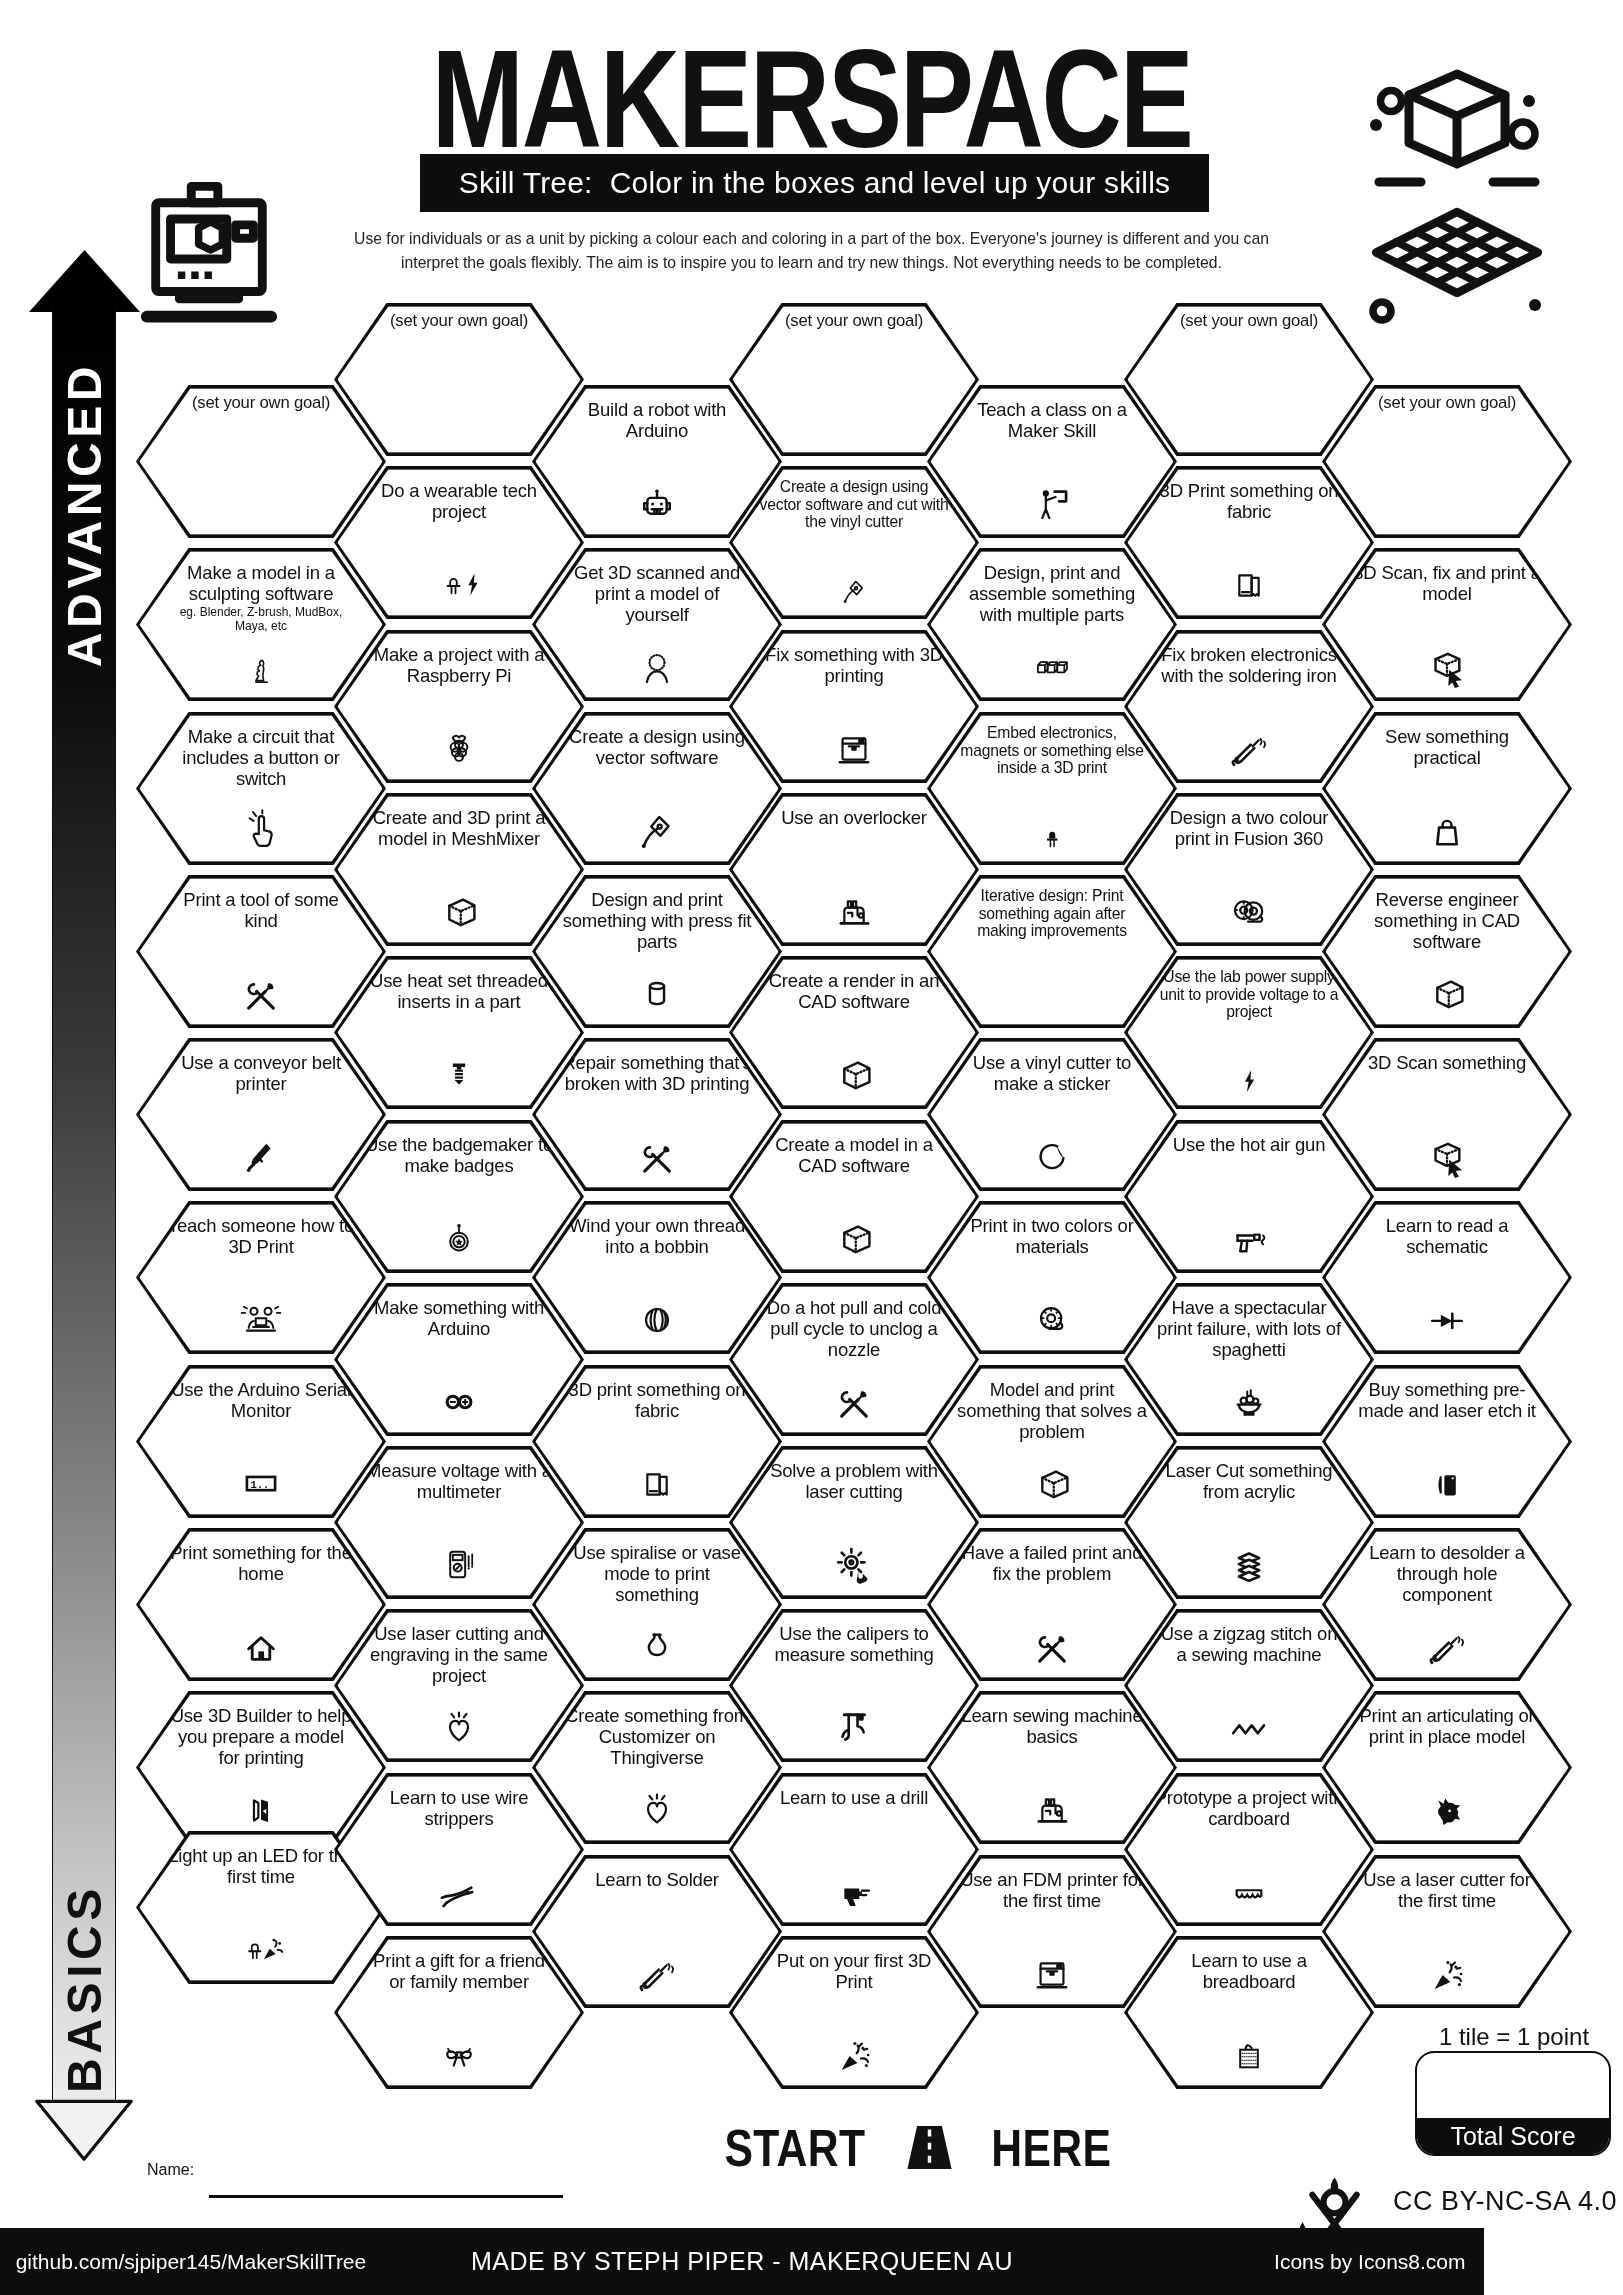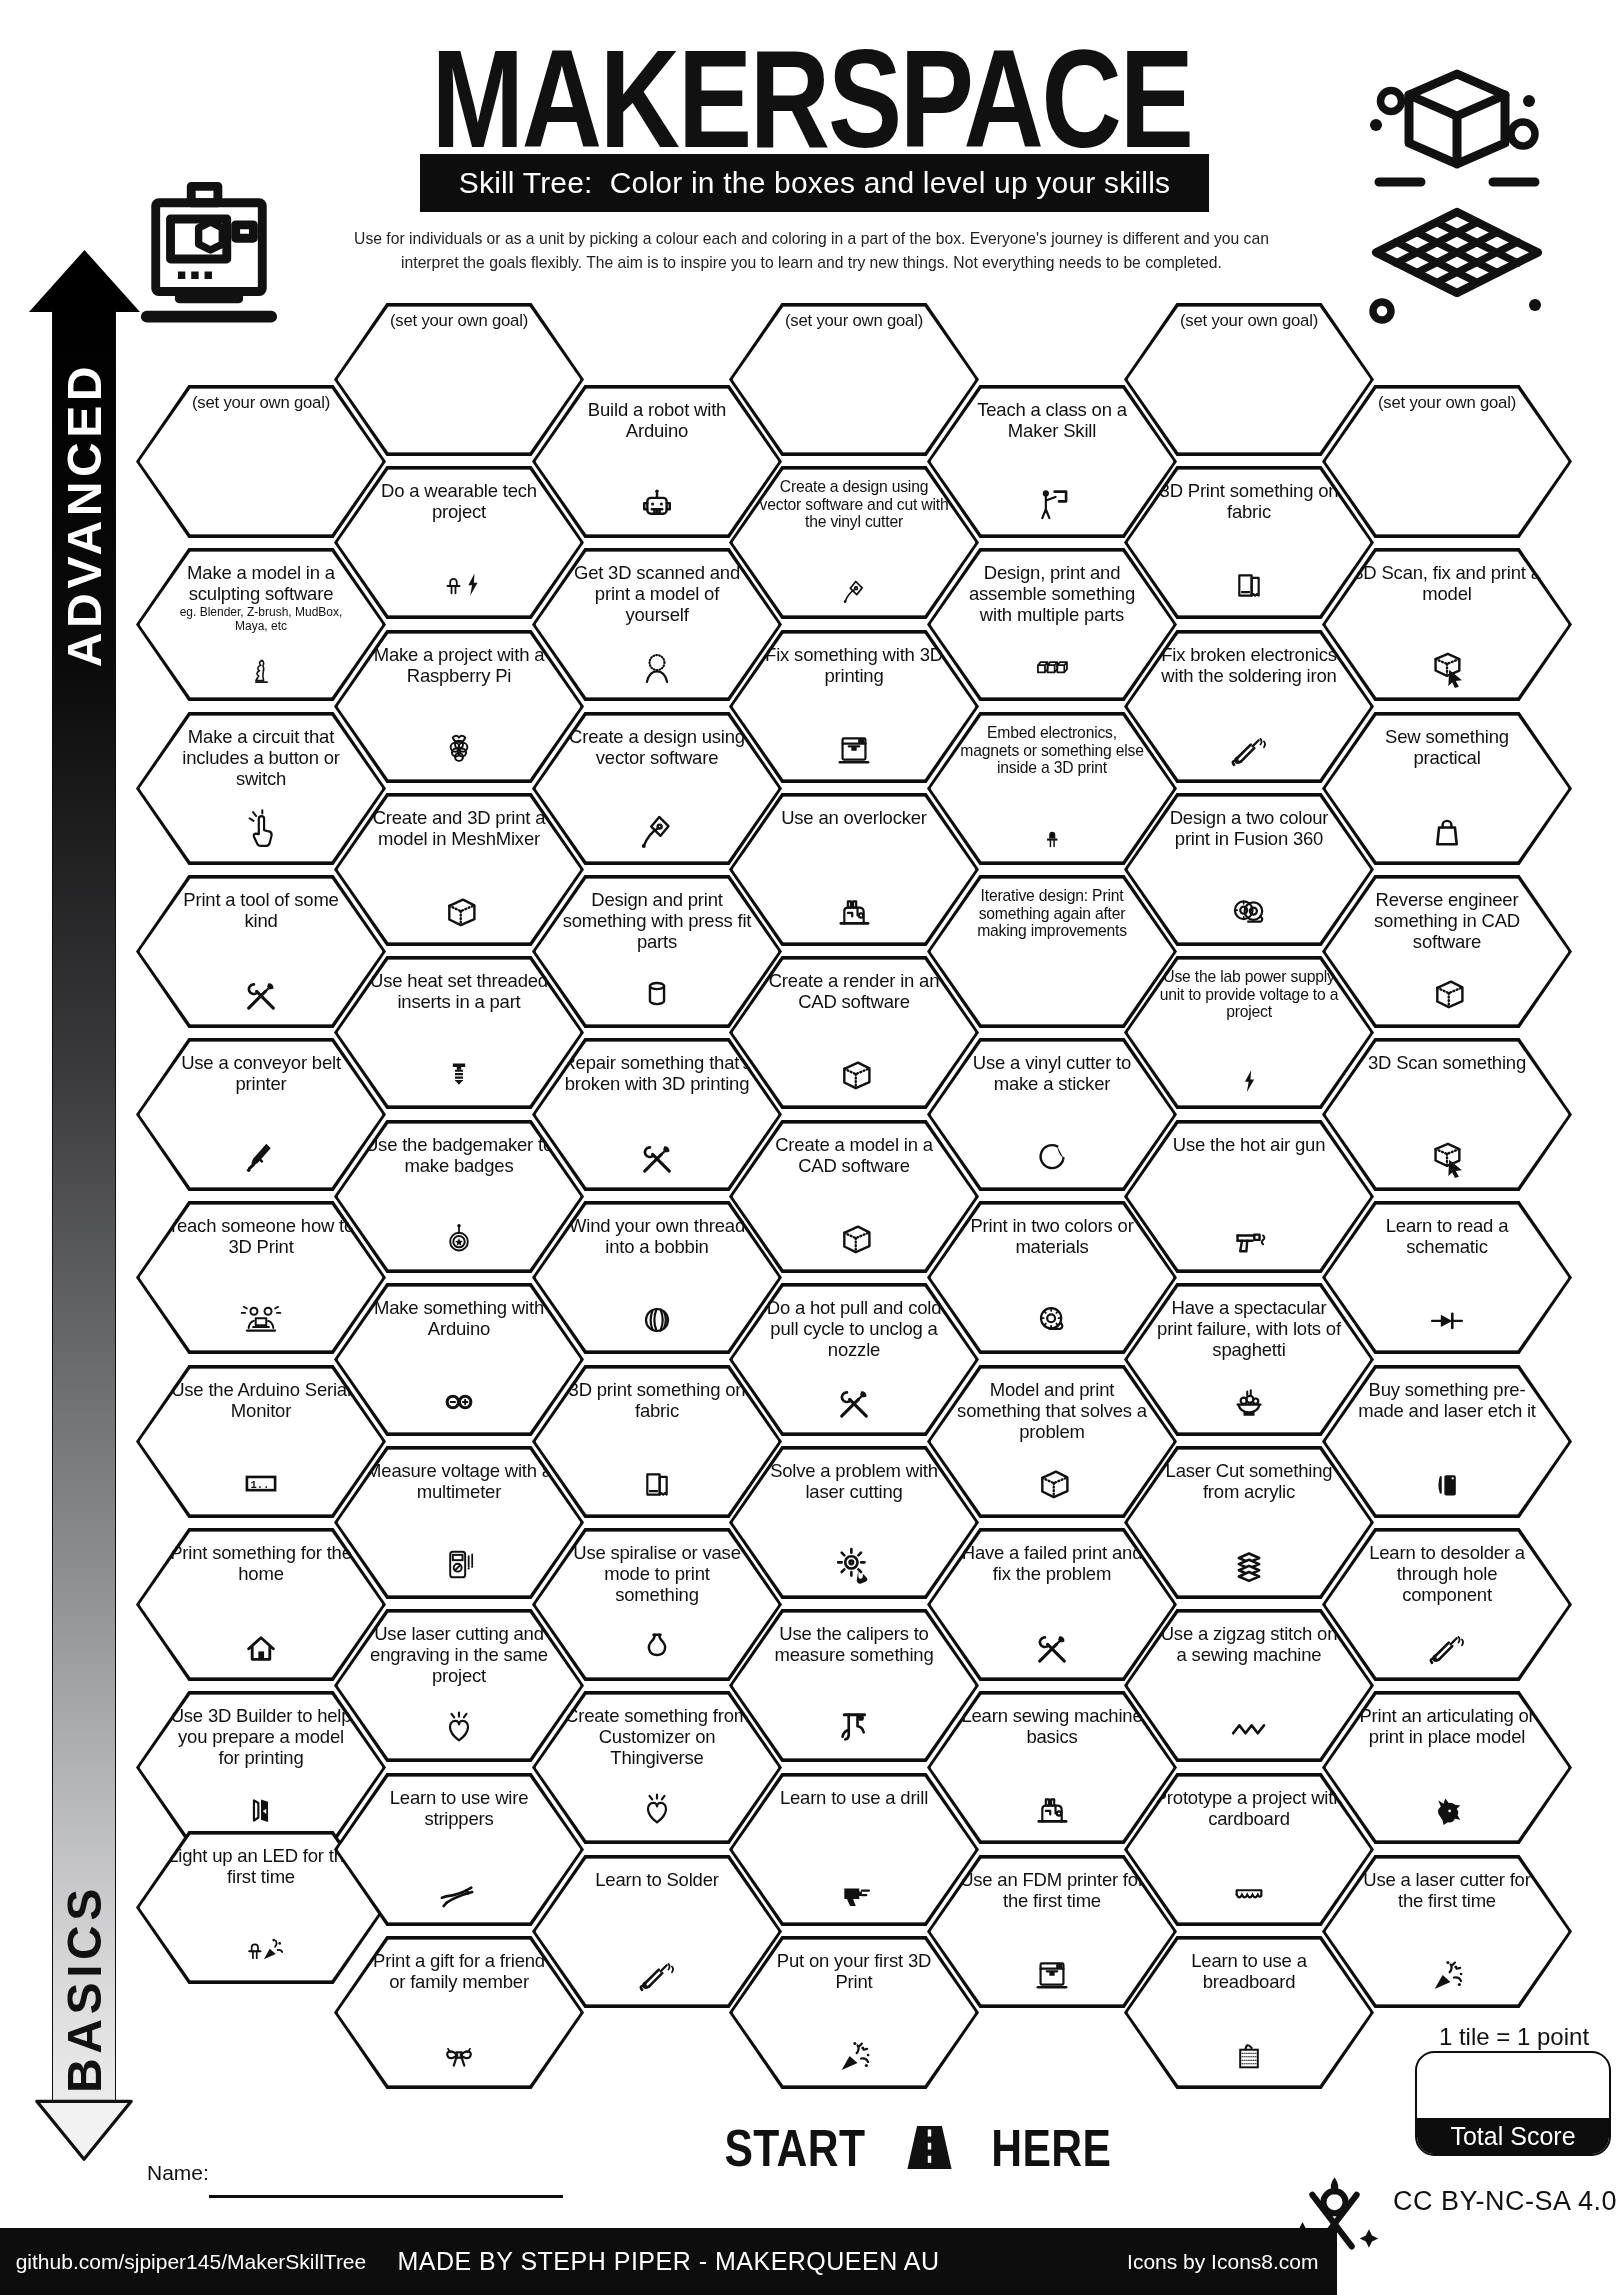--- a/index.html
+++ b/index.html
@@ -21,29 +21,29 @@
   .hex-in{position:absolute;inset:0;background:#fff;clip-path:polygon(0 50%,21% 0,79% 0,100% 50%,79% 100%,21% 100%);transform:scale(.973,.956);}
   .hex-body{position:absolute;inset:0;display:flex;flex-direction:column;align-items:center;padding:8.3px 30px 6.5px;box-sizing:border-box;}
   .hex-label{font-size:18.5px;line-height:1.13;text-align:center;letter-spacing:-0.2px;margin-top:6.5px;}
   .hex-label.small{font-size:15.7px;margin-top:3.7px;}
   .hex-label.syog{font-size:16.7px;margin-top:0.9px;color:#151515;}
   .hex-sub{font-size:12px;line-height:1.12;text-align:center;margin-top:1.9px;}
   .hex-ic{margin-top:auto;margin-bottom:5.6px;flex:0 0 auto;}
   
   #start-row{left:662px;top:2113px;width:509px;height:69px;display:flex;align-items:center;justify-content:center;gap:14px;}
   .start-word{font-size:52px;font-weight:900;letter-spacing:0.5px;transform:scaleX(.82);white-space:nowrap;}
-  #name-row{left:147px;top:2161px;font-size:21px;}
+  #name-row{left:147px;top:2161px;font-size:16px;}
   #name-line{left:209px;top:2195px;width:354px;height:2.8px;background:#0d0d0d;}
   #tile-note{left:1415px;top:2023px;width:198px;text-align:center;font-size:24px;}
   #score-box{left:1415px;top:2051px;width:196px;height:105px;border:2.8px solid #0d0d0d;border-radius:19.4px;box-sizing:border-box;overflow:hidden;background:#fff;}
   #score-bar{position:absolute;left:0;right:0;bottom:0;height:36px;background:#0d0d0d;display:flex;align-items:center;justify-content:center;}
   #score-bar span{color:#fff;font-size:25px;}
   #cc-badge{left:1273px;top:2153px;}
   #cc-text{left:1393px;top:2186px;font-size:27px;letter-spacing:0.5px;}
-  #footer-bar{left:0;top:2228px;width:1337px;height:67px;background:#0d0d0d;display:flex;align-items:center;}
+  #footer-bar{left:0;top:2228px;width:1484px;height:67px;background:#0d0d0d;display:flex;align-items:center;}
   #footer-bar .f-left{color:#fff;font-size:21px;margin-left:15.7px;}
   #footer-bar .f-center{color:#fff;font-size:25px;letter-spacing:0.5px;position:absolute;left:0;right:0;text-align:center;}
   #footer-bar .f-right{color:#fff;font-size:21px;margin-left:auto;margin-right:18.5px;position:relative;}
   svg{display:block;}
 </style>
 </head>
 <body>
 
 <svg width="0" height="0" style="position:absolute">
 <defs>

